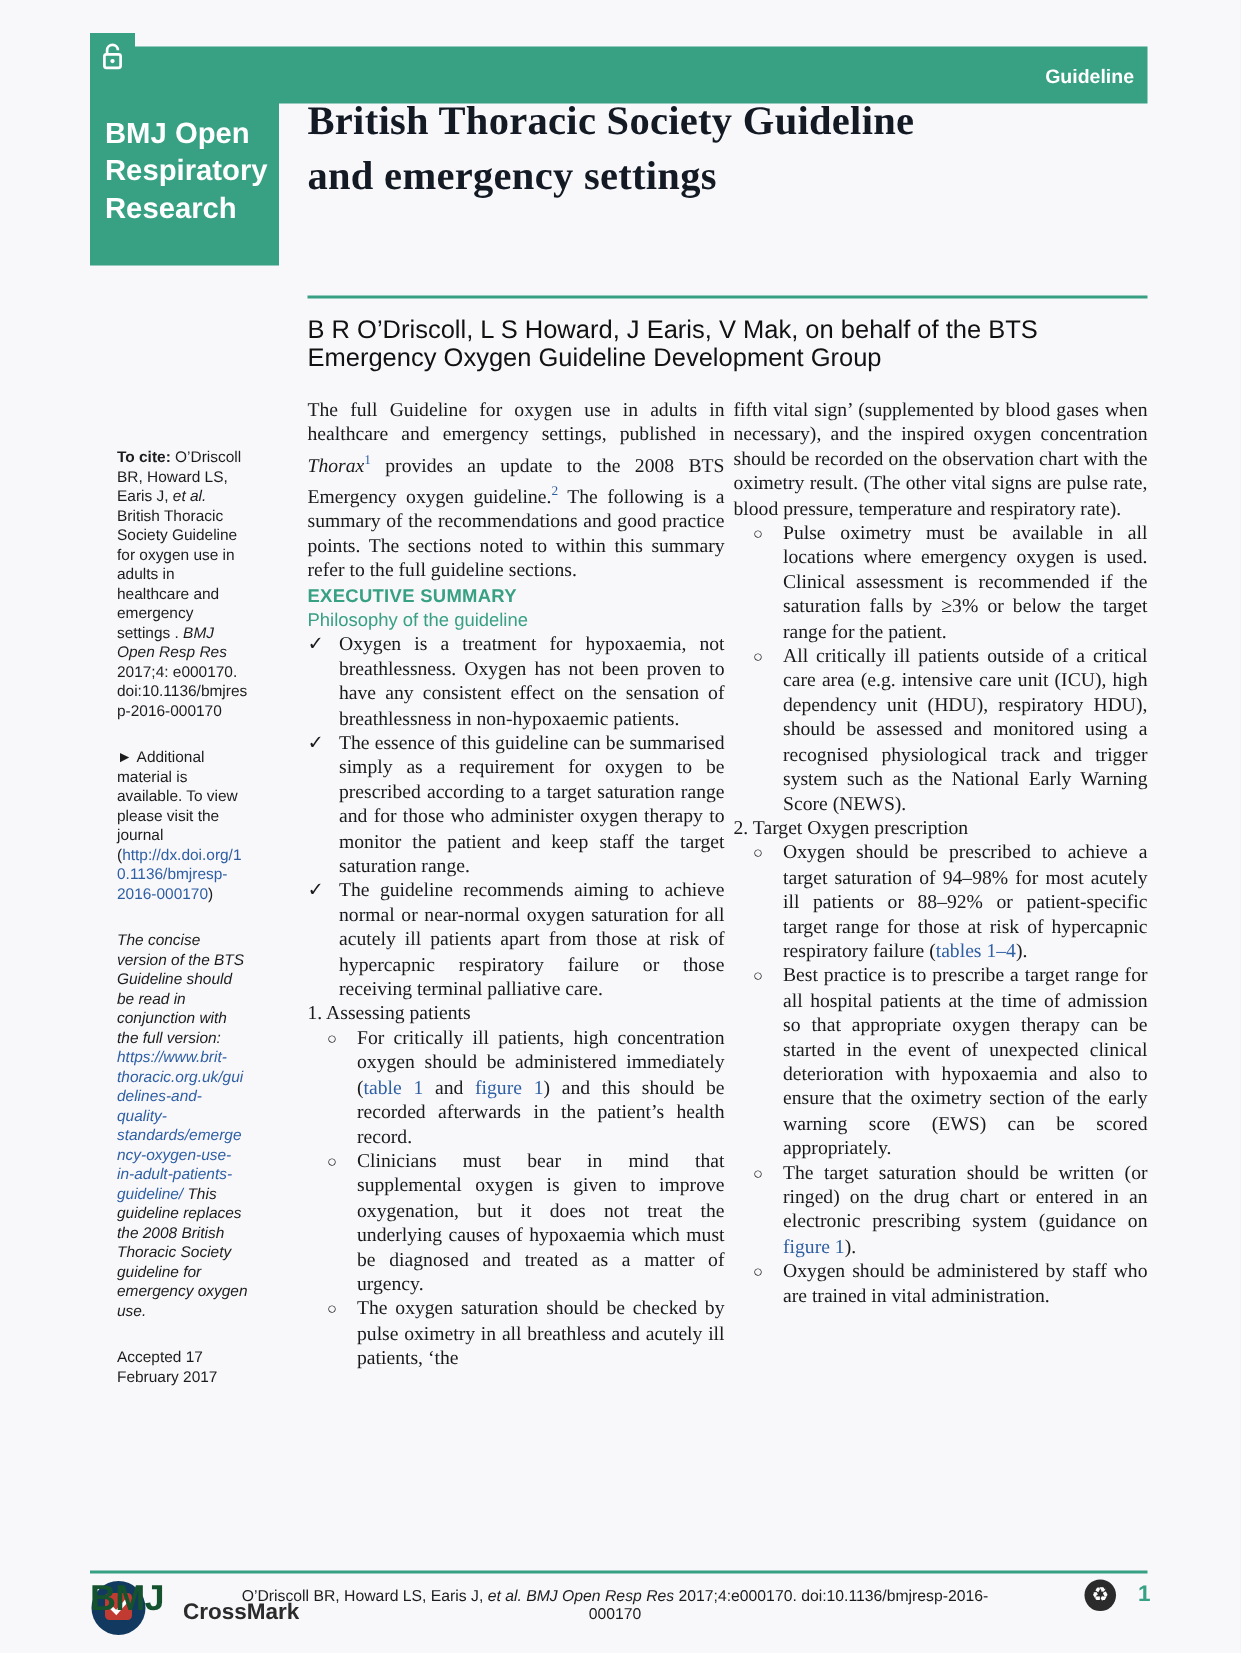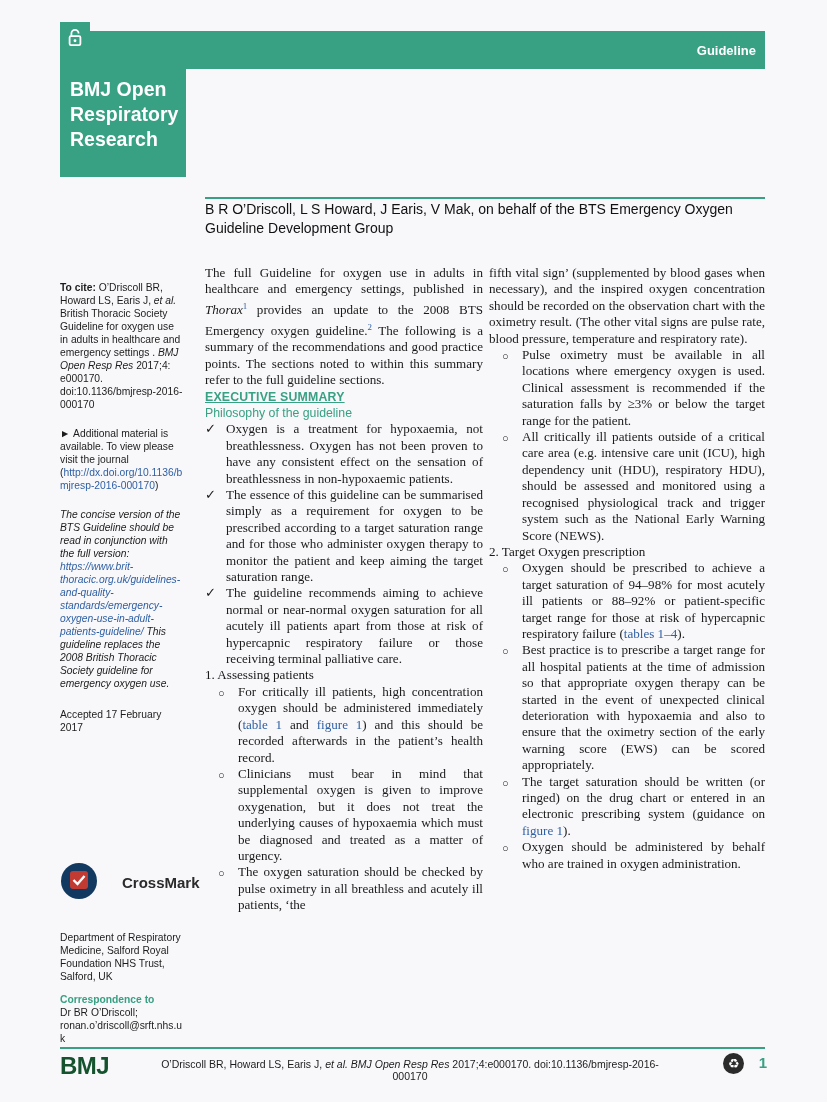--- a/index.html
+++ b/index.html
@@ -14,44 +14,44 @@
   .oa-badge{position:absolute;left:60px;top:22px;width:30px;height:31px;background:var(--accent);
             display:flex;align-items:center;justify-content:center;z-index:2;}
 
   .journal-logo{position:absolute;left:60px;top:68px;width:126px;height:109px;background:var(--accent);
             color:#fff;font-family:"Liberation Sans",sans-serif;font-weight:bold;font-size:19.5px;
             line-height:25px;padding:9px 0 0 10px;box-sizing:border-box;}
 
   .title{position:absolute;left:205px;top:62px;width:565px;font-weight:bold;font-size:27px;
          line-height:37px;color:#131a24;letter-spacing:0.2px;}
   .title-rule{position:absolute;left:205px;top:197px;width:560px;height:2px;background:var(--accent);}
-  .authors{position:absolute;left:205px;top:200px;width:560px;font-family:"Liberation Sans",sans-serif;
-           font-size:14px;line-height:19px;color:#111;}
+  .authors{position:absolute;left:205px;top:210px;width:560px;font-family:"Liberation Sans",sans-serif;
+           font-size:17px;line-height:19px;color:#111;}
 
   
   .sidebar{position:absolute;left:60px;top:281px;width:123px;font-family:"Liberation Sans",sans-serif;
            font-size:10.3px;line-height:13px;color:#1c1c1c;}
-  .sidebar p{margin:0;overflow-wrap:anywhere;}
+  .sidebar p{margin:18px;overflow-wrap:anywhere;}
   .sb-cite{margin-bottom:16px !important;}
   .sb-add{margin-bottom:16px !important;}
   .sb-concise{font-style:italic;margin-bottom:18px !important;}
   .sb-accepted{margin-bottom:0 !important;}
   .crossmark{margin-top:128px;display:flex;align-items:center;gap:24px;cursor:pointer;}
   .crossmark-label{font-size:15px;font-weight:600;color:#2b2b2b;}
   .sb-dept{margin-top:28px !important;}
   .sb-corr{margin-top:10px !important;}
   .corr-label{color:var(--accent);font-weight:bold;display:block;}
 
   
   .col{position:absolute;top:265px;font-size:13.1px;line-height:16.4px;text-align:justify;}
   .col1{left:205px;width:278px;}
   .col2{left:489px;width:276px;}
   .col p{margin:0;}
   .h-exec{font-family:"Liberation Sans",sans-serif;font-weight:bold;font-size:12.3px;
-          color:var(--accent);margin:11px 0 1px;text-align:left;letter-spacing:0.2px;text-decoration:underline;}
+          color:var(--accent);margin:11px 0 1px;text-align:left;letter-spacing:0.2px;}
   .h-phil{font-family:"Liberation Sans",sans-serif;font-size:12.3px;color:var(--accent);
           margin:0 0 3px;text-align:left;}
   .item{position:relative;padding-left:21px;margin:0;}
   .item .mk{position:absolute;left:0;top:0;}
   .item.o{padding-left:33px;}
   .item.o .mk{left:13px;font-size:11px;top:1px;}
   .numhead{margin:0;text-align:left;}
   .link{color:#2e5fa3;}
   sup.link{font-size:0.68em;}
 
@@ -83,20 +83,22 @@
     <span class="badge">Guideline</span>
   </div>
 
   <div class="journal-logo">
     <div>BMJ Open</div>
     <div>Respiratory</div>
     <div>Research</div>
   </div>
 
   <div class="title">
+    <div>British Thoracic Society Guideline</div>
+    <div>and emergency settings</div>
   </div>
   <div class="title-rule"></div>
   <div class="authors">B R O’Driscoll, L S Howard, J Earis, V Mak, on behalf of the BTS Emergency Oxygen Guideline Development Group</div>
 
   <aside class="sidebar">
     <p class="sb-cite"><b>To cite: </b>O’Driscoll BR, Howard LS, Earis J, <i>et al.</i> British Thoracic Society Guideline for oxygen use in adults in healthcare and emergency settings . <i>BMJ Open Resp Res</i> 2017;4: e000170. doi:10.1136/bmjresp-2016-000170</p>
     <p class="sb-add"><b>► </b>Additional material is available. To view please visit the journal (<span class="link">http://dx.doi.org/10.1136/bmjresp-2016-000170</span>)</p>
     <p class="sb-concise">The concise version of the BTS Guideline should be read in conjunction with the full version: <span class="link">https://www.brit-thoracic.org.uk/guidelines-and-quality-standards/emergency-oxygen-use-in-adult-patients-guideline/</span> This guideline replaces the 2008 British Thoracic Society guideline for emergency oxygen use.</p>
     <p class="sb-accepted">Accepted 17 February 2017</p>
 
@@ -123,21 +125,21 @@
     <p>The full Guideline for oxygen use in adults in healthcare and emergency settings, published in <i>Thorax</i><sup class="link">1</sup> provides an update to the 2008 BTS Emergency oxygen guideline.<sup class="link">2</sup> The following is a summary of the recommendations and good practice points. The sections noted to within this summary refer to the full guideline sections.</p>
     <p class="h-exec">EXECUTIVE SUMMARY</p>
     <p class="h-phil">Philosophy of the guideline</p>
 
     <div class="item">
       <span class="mk">✓</span>
       <span>Oxygen is a treatment for hypoxaemia, not breathlessness. Oxygen has not been proven to have any consistent effect on the sensation of breathlessness in non-hypoxaemic patients.</span>
     </div>
     <div class="item">
       <span class="mk">✓</span>
-      <span>The essence of this guideline can be summarised simply as a requirement for oxygen to be prescribed according to a target saturation range and for those who administer oxygen therapy to monitor the patient and keep aiming the target saturation range.</span>
+      <span>The essence of this guideline can be summarised simply as a requirement for oxygen to be prescribed according to a target saturation range and for those who administer oxygen therapy to monitor the patient and keep staff the target saturation range.</span>
     </div>
     <div class="item">
       <span class="mk">✓</span>
       <span>The guideline recommends aiming to achieve normal or near-normal oxygen saturation for all acutely ill patients apart from those at risk of hypercapnic respiratory failure or those receiving terminal palliative care.</span>
     </div>
 
     <p class="numhead">1. Assessing patients</p>
 
     <div class="item o">
       <span class="mk">○</span>
@@ -176,21 +178,21 @@
       <span>Best practice is to prescribe a target range for all hospital patients at the time of admission so that appropriate oxygen therapy can be started in the event of unexpected clinical deterioration with hypoxaemia and also to ensure that the oximetry section of the early warning score (EWS) can be scored appropriately.</span>
     </div>
     <div class="item o">
       <span class="mk">○</span>
       <span>The target saturation should be written (or ringed) on the drug chart or entered in an electronic prescribing system (guidance on <span class="link">figure 1</span>).</span>
     </div>
 
 
     <div class="item o">
       <span class="mk">○</span>
-      <span>Oxygen should be administered by behalf who are trained in oxygen administration.</span>
+      <span>Oxygen should be administered by staff who are trained in vital administration.</span>
     </div>
   </div>
 
   <div class="foot-rule"></div>
   <div class="bmj-logo">BMJ</div>
   <div class="foot-cite">O’Driscoll BR, Howard LS, Earis J, <i>et al.</i> <i>BMJ Open Resp Res</i> 2017;4:e000170. doi:10.1136/bmjresp-2016-000170</div>
   <div class="recycle">♻</div>
   <div class="pageno">1</div>
 
 </div>

